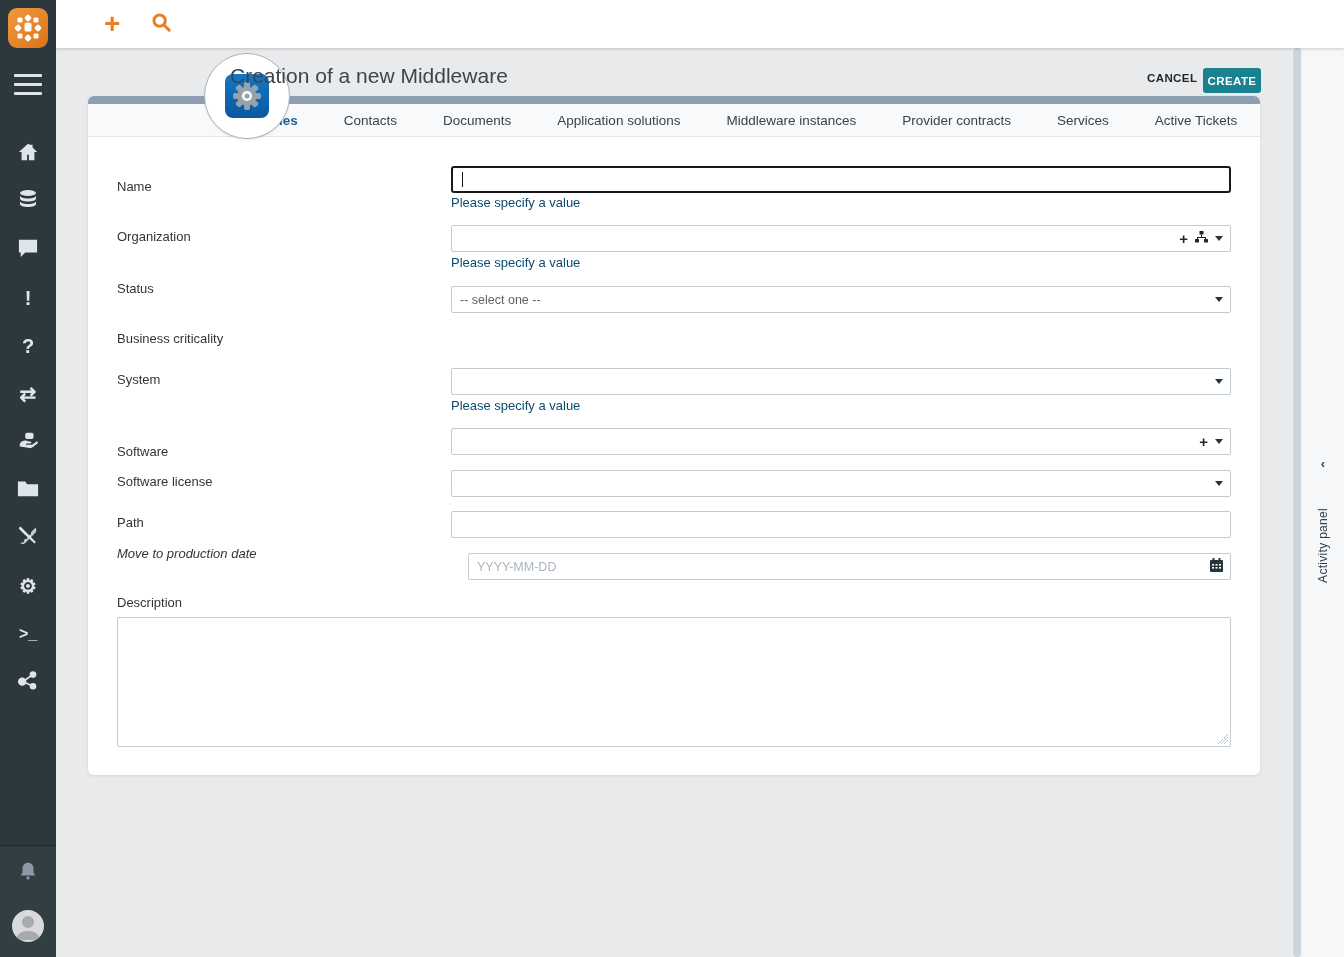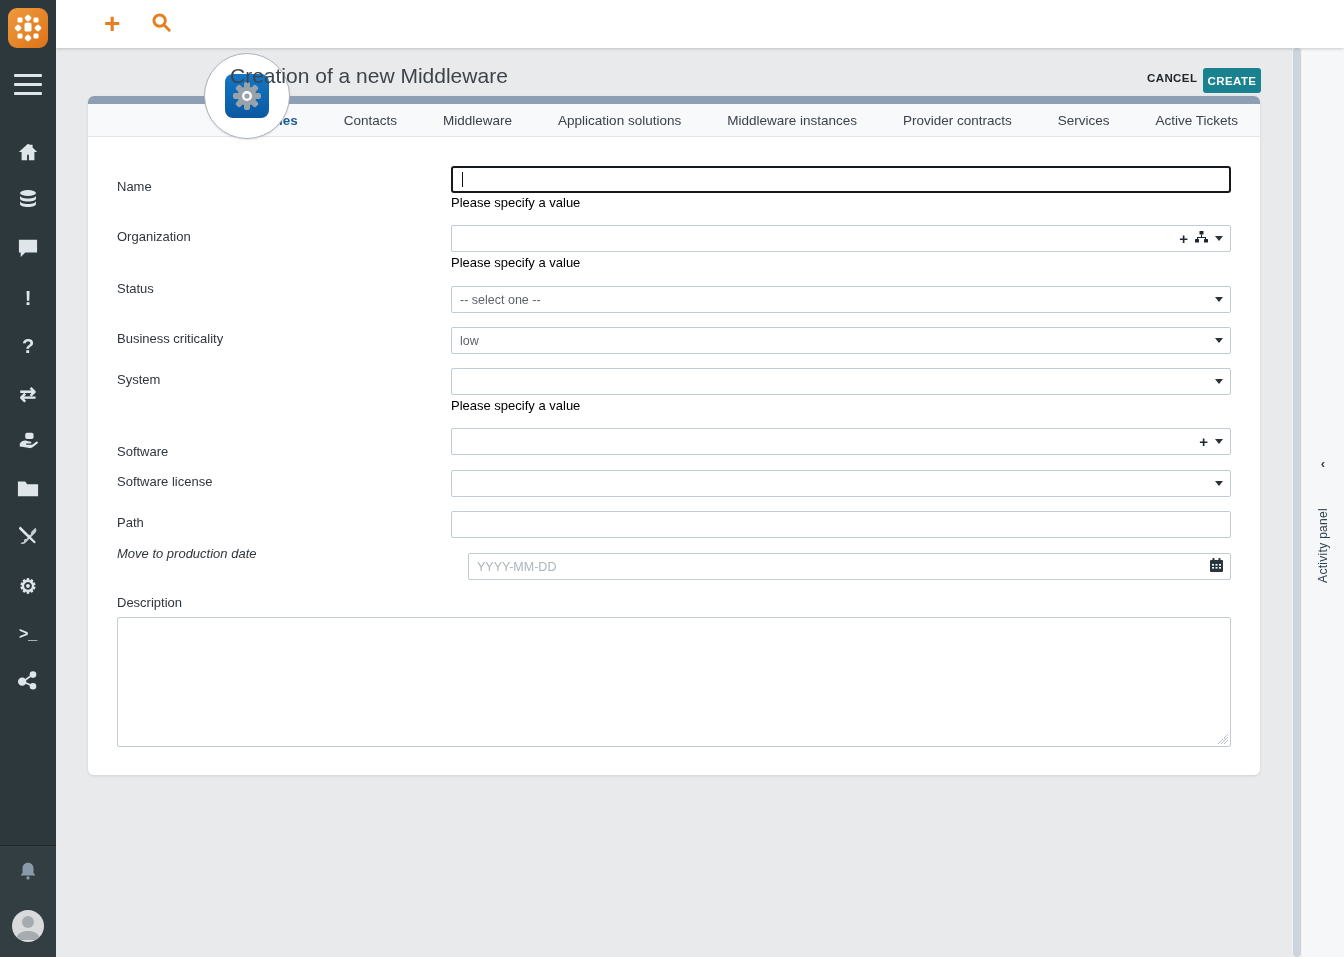--- a/index.html
+++ b/index.html
@@ -55,21 +55,21 @@
   .form-body { position:relative; width:100%; height:638px; }
   .f-label { position:absolute; left:29px; font-size:13px; color:#2f363c; }
   .f-value { position:absolute; left:363px; width:780px; }
   .ctl { height:27px; border:1px solid #c1cbd3; border-radius:2px; background:#fff; display:flex; align-items:center;
          padding:0 8px; font-size:12.5px; color:#5d646b; position:relative; }
   .ctl.focused { border:2px solid #16191c; border-radius:3px; }
   .cursor-bar { width:1px; height:15px; background:#111; margin-left:1px; }
   .ctl .right-icons { position:absolute; right:7px; top:0; height:100%; display:flex; align-items:center; gap:7px; }
   .mini-plus { font-size:15px; font-weight:bold; color:#1d2731; line-height:1; cursor:pointer; }
   .caret { width:0; height:0; border-left:4.5px solid transparent; border-right:4.5px solid transparent; border-top:5.5px solid #2b3238; cursor:pointer; }
-  .error { position:absolute; left:363px; font-size:13px; color:#000000; }
+  .error { position:absolute; left:363px; font-size:13px; color:#0c4a6e; }
   .date-ph { color:#aab4bd; }
   .desc-area { position:absolute; left:29px; top:480px; width:1114px; height:130px; border:1px solid #c3ccd4; border-radius:2px; background:#fff; }
   .resize-grip { position:absolute; right:2px; bottom:2px; width:10px; height:10px;
     background:linear-gradient(135deg, transparent 0 50%, #b9c2ca 50% 55%, transparent 55% 65%, #b9c2ca 65% 70%, transparent 70% 80%, #b9c2ca 80% 85%, transparent 85%); cursor:nwse-resize; }
 </style>
 </head>
 <body>
 
 <div class="sidebar">
   <div class="logo">
@@ -229,21 +229,21 @@
         </g>
         <circle cx="17" cy="17" r="5" fill="#ffffff"></circle>
           <circle cx="17" cy="17" r="2.6" fill="#97a2ab"></circle>
       </svg>
     </div>
   </div>
 
   <div class="tabs">
     <span class="tab active">Properties</span>
     <span class="tab">Contacts</span>
-    <span class="tab">Middleware</span>
+    <span class="tab">Documents</span>
     <span class="tab">Application solutions</span>
     <span class="tab">Middleware instances</span>
     <span class="tab">Provider contracts</span>
     <span class="tab">Services</span>
     <span class="tab">Active Tickets</span>
   </div>
 
   <div class="form-body">
 
     <div class="f-label" style="top:42px;">Name</div>
@@ -277,28 +277,20 @@
     <div class="f-value" style="top:149px;">
       <div class="ctl">
         <span>-- select one --</span>
         <div class="right-icons">
             <span class="caret"></span>
           </div>
       </div>
     </div>
 
     <div class="f-label" style="top:194px;">Business criticality</div>
-    <div class="f-value" style="top:190px;">
-      <div class="ctl">
-        <span>low</span>
-        <div class="right-icons">
-            <span class="caret"></span>
-          </div>
-      </div>
-    </div>
 
     <div class="f-label" style="top:235px;">System</div>
     <div class="f-value" style="top:231px;">
       <div class="ctl">
         <div class="right-icons">
             <span class="caret"></span>
           </div>
       </div>
     </div>
     <div class="error" style="top:261px;">Please specify a value</div>

